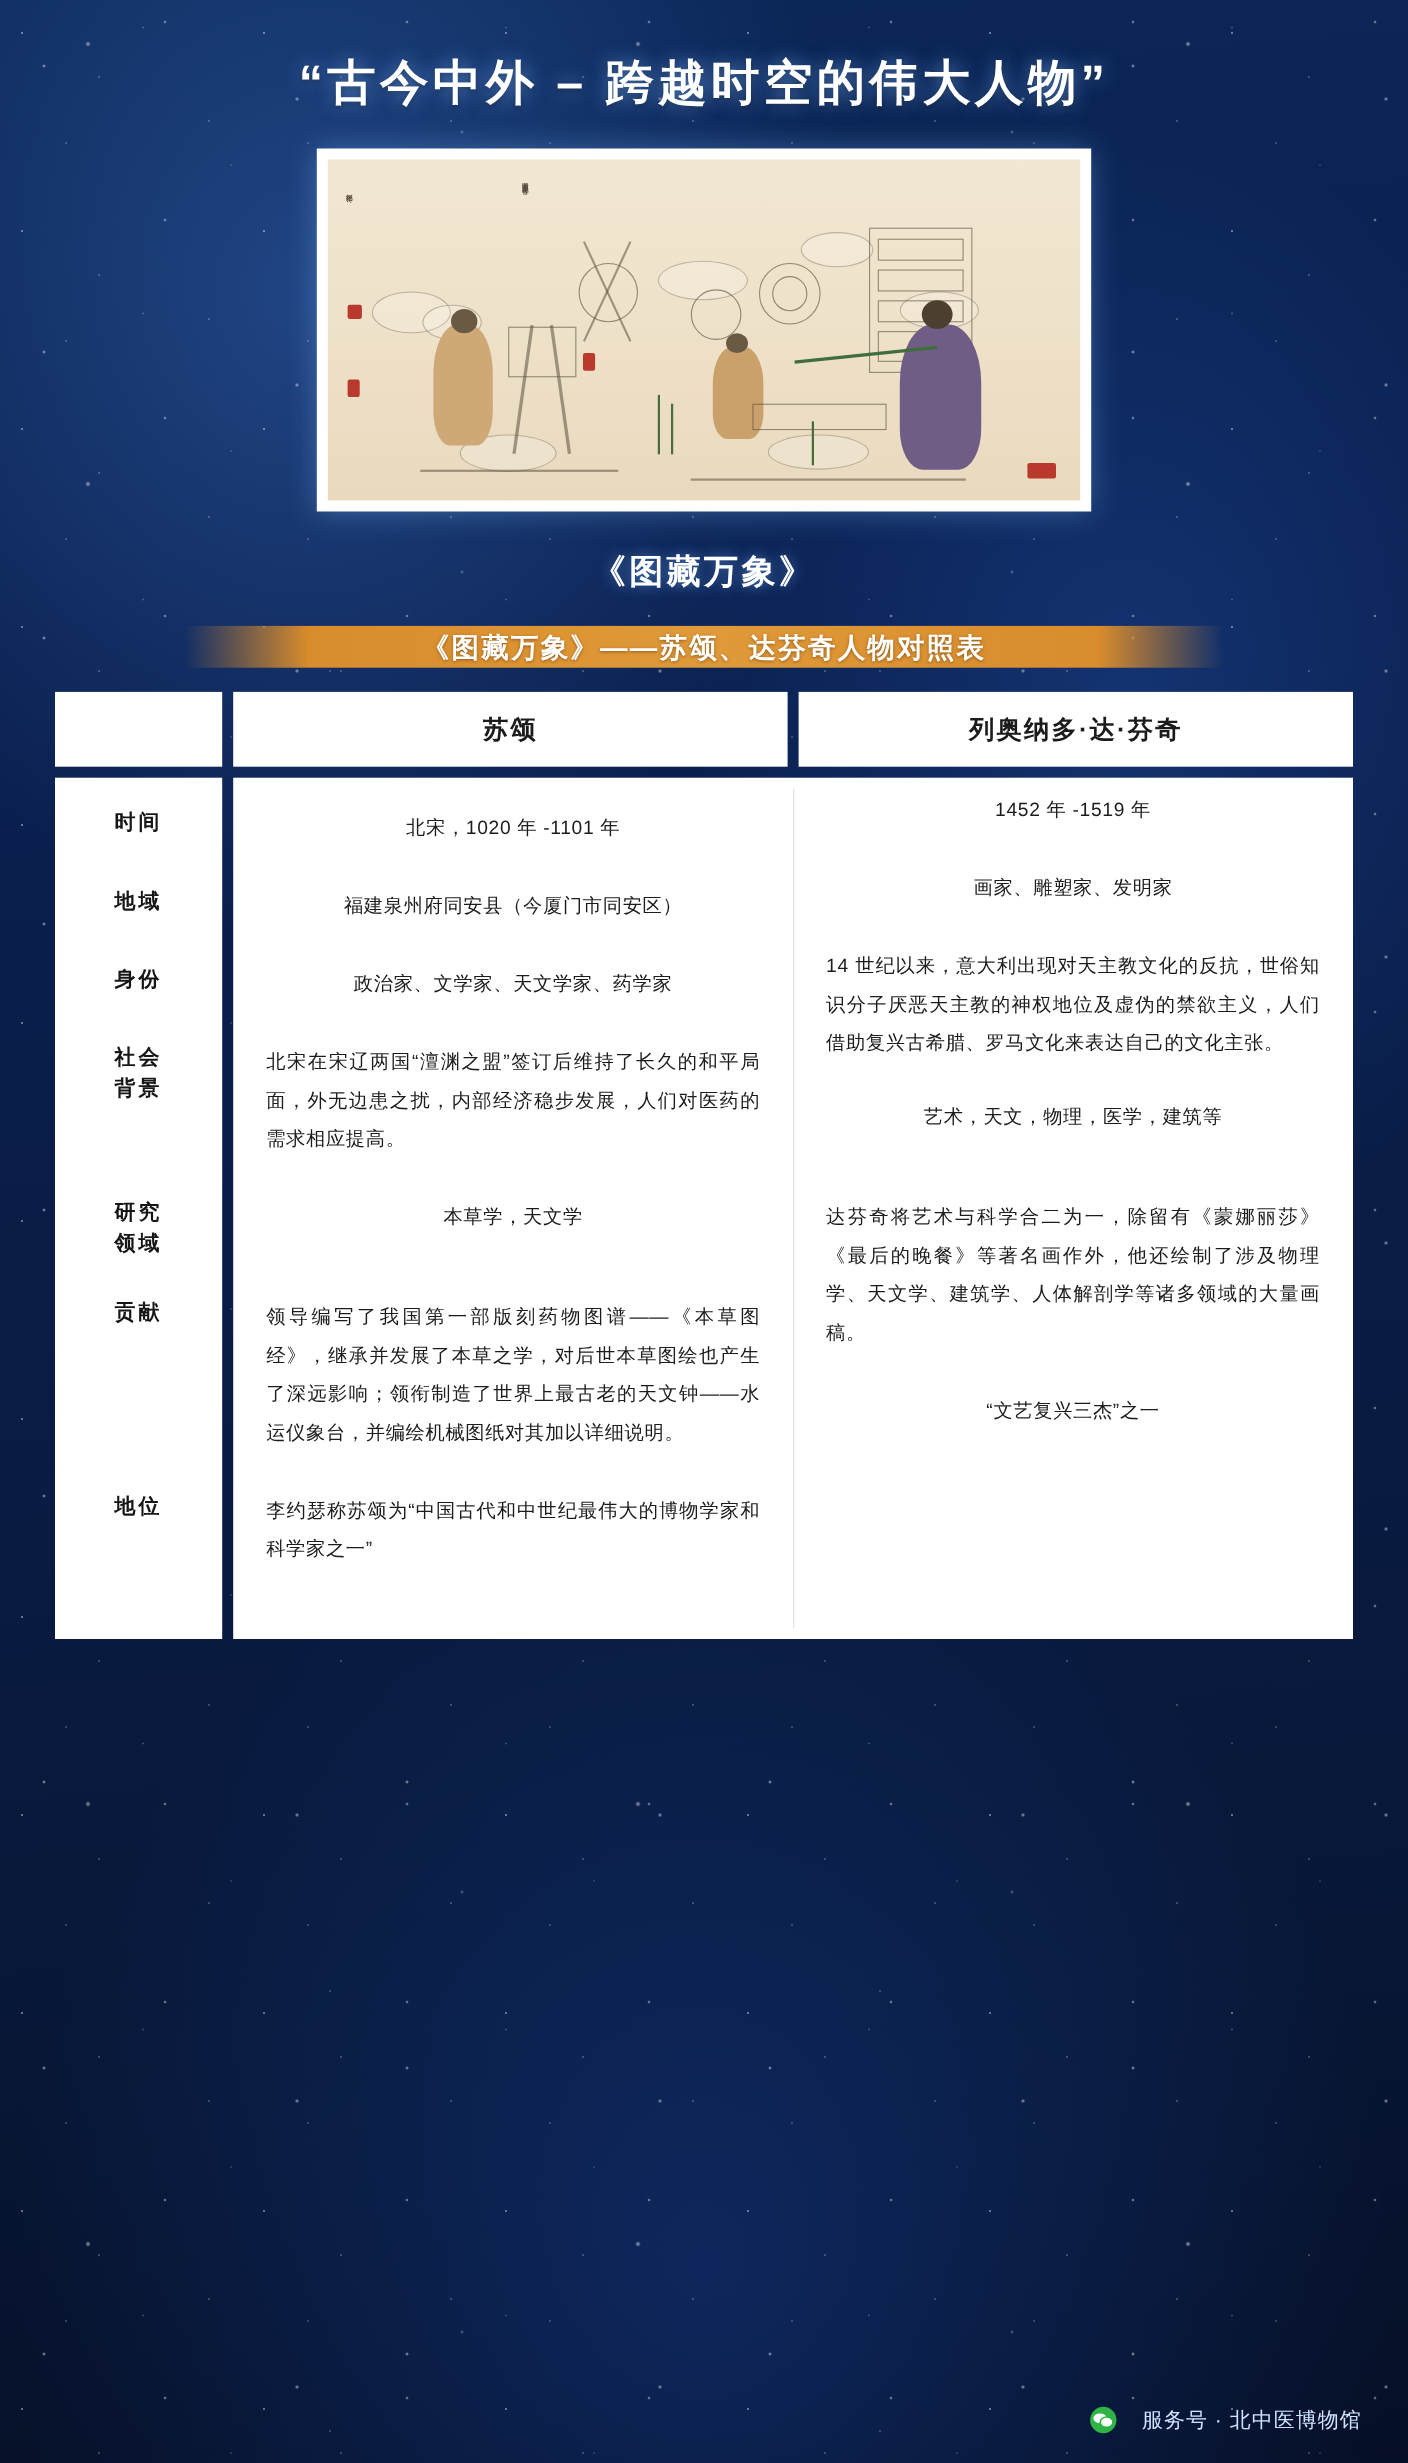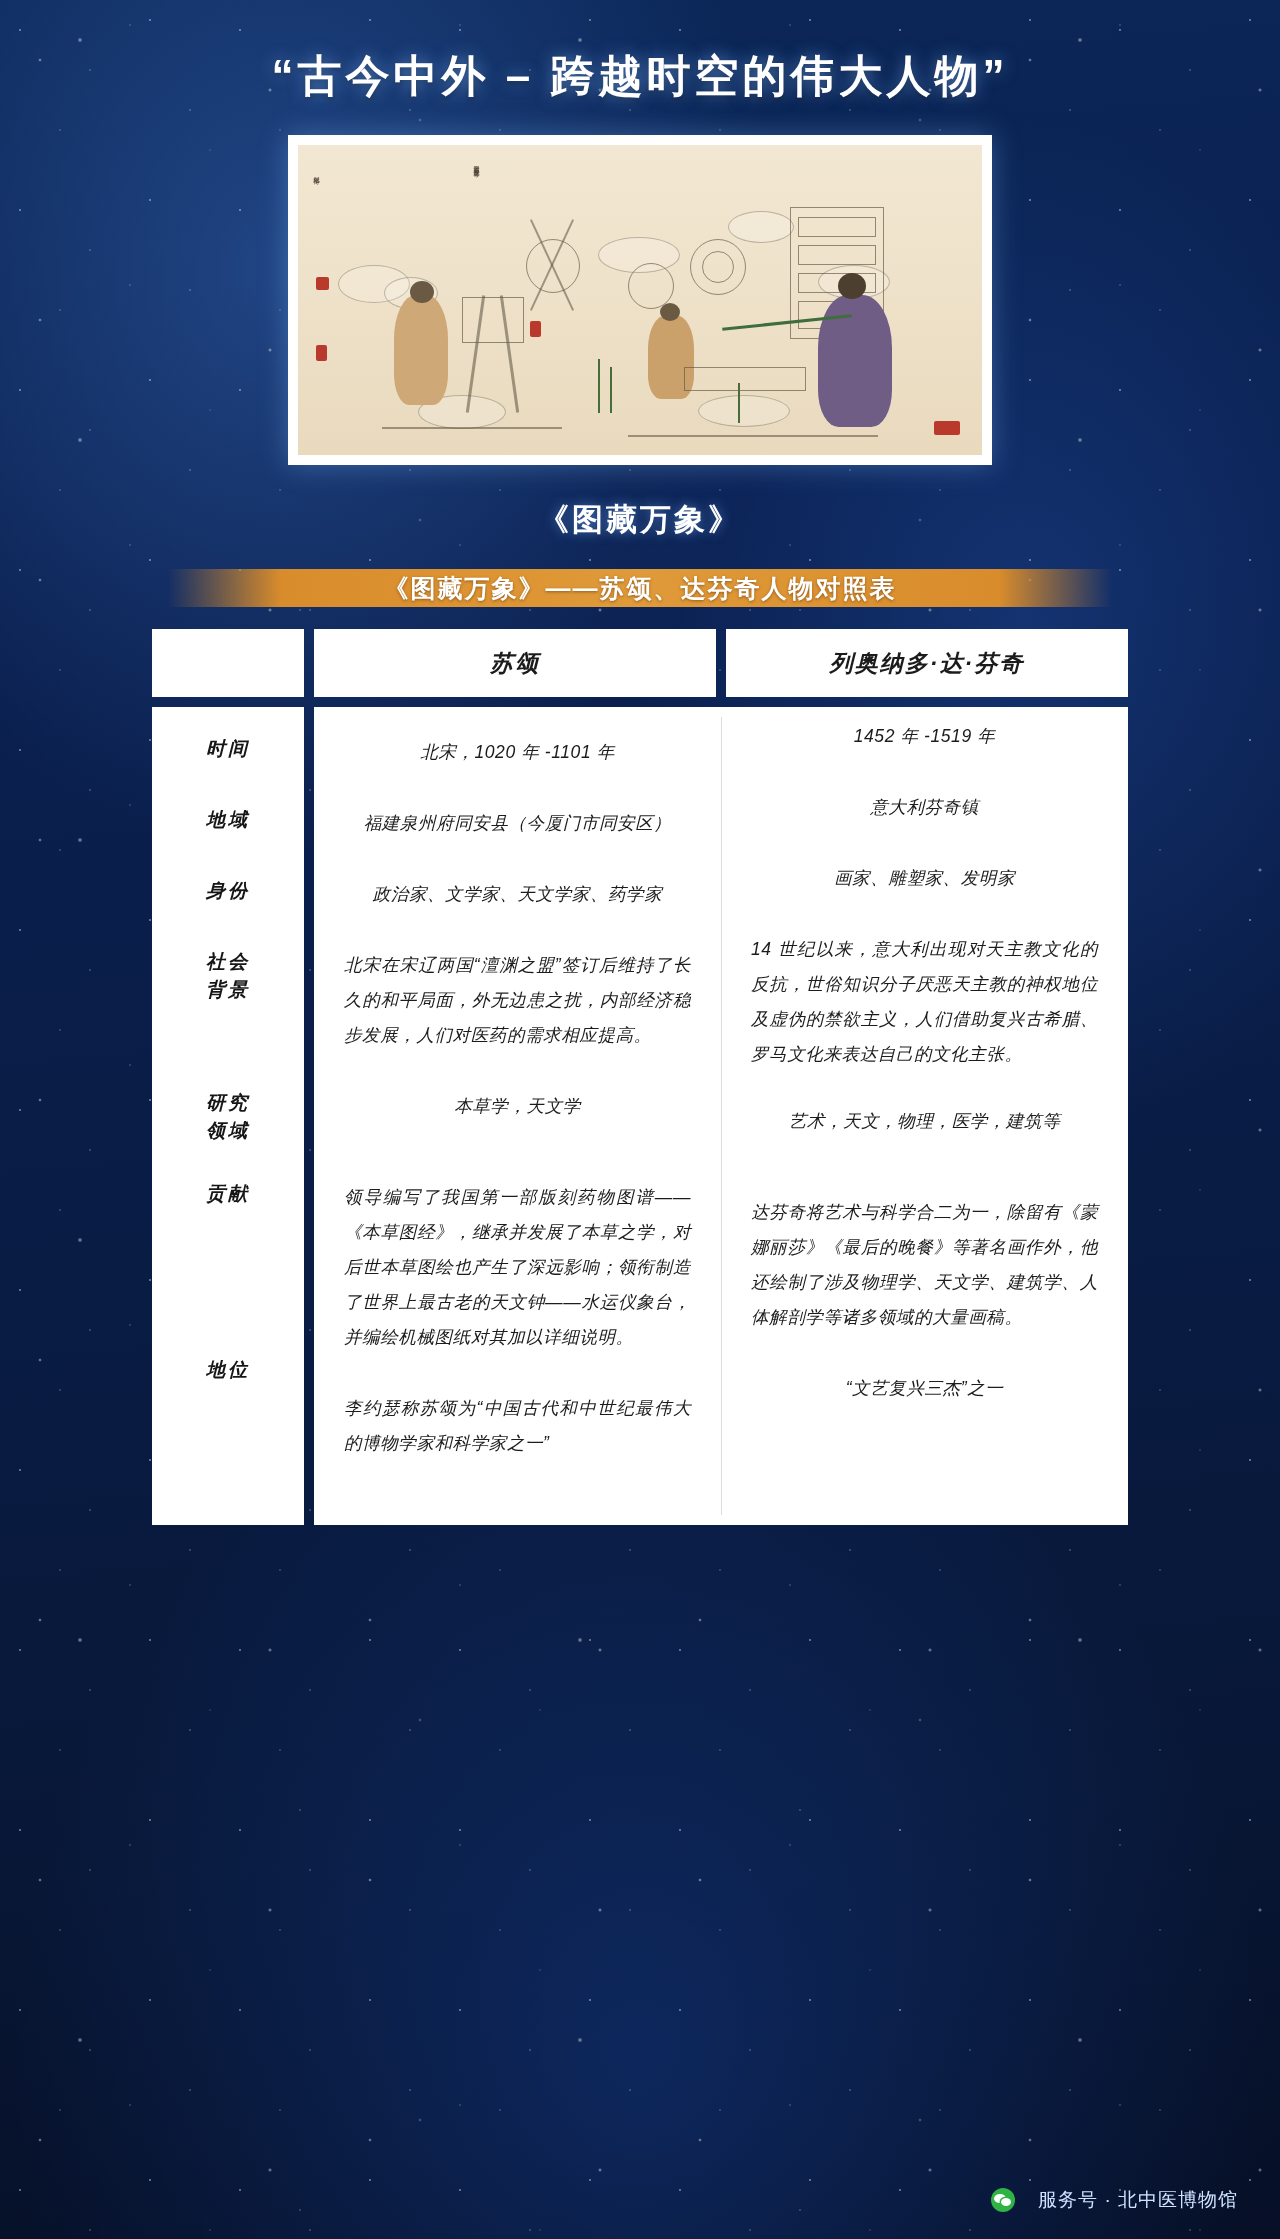--- a/index.html
+++ b/index.html
@@ -152,22 +152,21 @@
     font-size: 25px;
     font-weight: bold;
     letter-spacing: 2px;
     text-shadow: 0 1px 3px rgba(80,40,0,0.55);
   }
 
   
   .table-wrap {
     position: relative;
     margin: 22px auto 0;
-    width: 976px;
-    font-style: italic;
+    width: 1180px;
   }
   .head-row {
     display: flex;
     gap: 10px;
     margin-bottom: 10px;
   }
   .head-blank {
     width: 152px;
     height: 68px;
     background: #ffffff;
@@ -369,21 +368,20 @@
             <div class="cell center" style="min-height: 35px; margin-bottom: 36px;">北宋，1020 年 -1101 年</div>
             <div class="cell center" style="min-height: 35px; margin-bottom: 36px;">福建泉州府同安县（今厦门市同安区）</div>
             <div class="cell center" style="min-height: 35px; margin-bottom: 36px;">政治家、文学家、天文学家、药学家</div>
             <div class="cell justify" style="min-height: 105px; margin-bottom: 36px;">北宋在宋辽两国“澶渊之盟”签订后维持了长久的和平局面，外无边患之扰，内部经济稳步发展，人们对医药的需求相应提高。</div>
             <div class="cell center" style="min-height: 55px; margin-bottom: 36px;">本草学，天文学</div>
             <div class="cell justify" style="min-height: 140px; margin-bottom: 36px;">领导编写了我国第一部版刻药物图谱——《本草图经》，继承并发展了本草之学，对后世本草图绘也产生了深远影响；领衔制造了世界上最古老的天文钟——水运仪象台，并编绘机械图纸对其加以详细说明。</div>
             <div class="cell justify" style="min-height: 70px; margin-bottom: 36px;">李约瑟称苏颂为“中国古代和中世纪最伟大的博物学家和科学家之一”</div>
           </div>
         <div class="half" id="col2" style="padding-top:12px; padding-bottom:28px;">
             <div class="cell center" style="min-height: 35px; margin-bottom: 36px;">1452 年 -1519 年</div>
-            <div class="cell center" style="min-height: 35px; margin-bottom: 36px;">意大利芬奇镇</div>
             <div class="cell center" style="min-height: 35px; margin-bottom: 36px;">画家、雕塑家、发明家</div>
             <div class="cell justify" style="min-height: 105px; margin-bottom: 32px;">14 世纪以来，意大利出现对天主教文化的反抗，世俗知识分子厌恶天主教的神权地位及虚伪的禁欲主义，人们借助复兴古希腊、罗马文化来表达自己的文化主张。</div>
             <div class="cell center" style="min-height: 55px; margin-bottom: 36px;">艺术，天文，物理，医学，建筑等</div>
             <div class="cell justify" style="min-height: 140px; margin-bottom: 36px;">达芬奇将艺术与科学合二为一，除留有《蒙娜丽莎》《最后的晚餐》等著名画作外，他还绘制了涉及物理学、天文学、建筑学、人体解剖学等诸多领域的大量画稿。</div>
             <div class="cell center" style="min-height: 70px; margin-bottom: 36px;">“文艺复兴三杰”之一</div>
           </div>
       </div>
     </div>
   </div>
 

